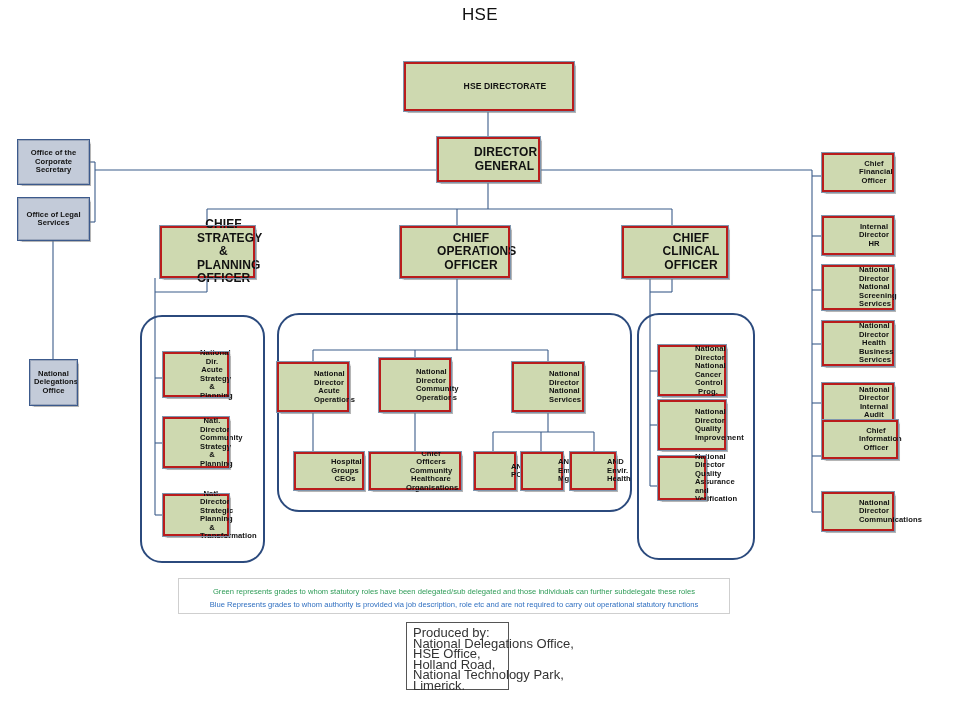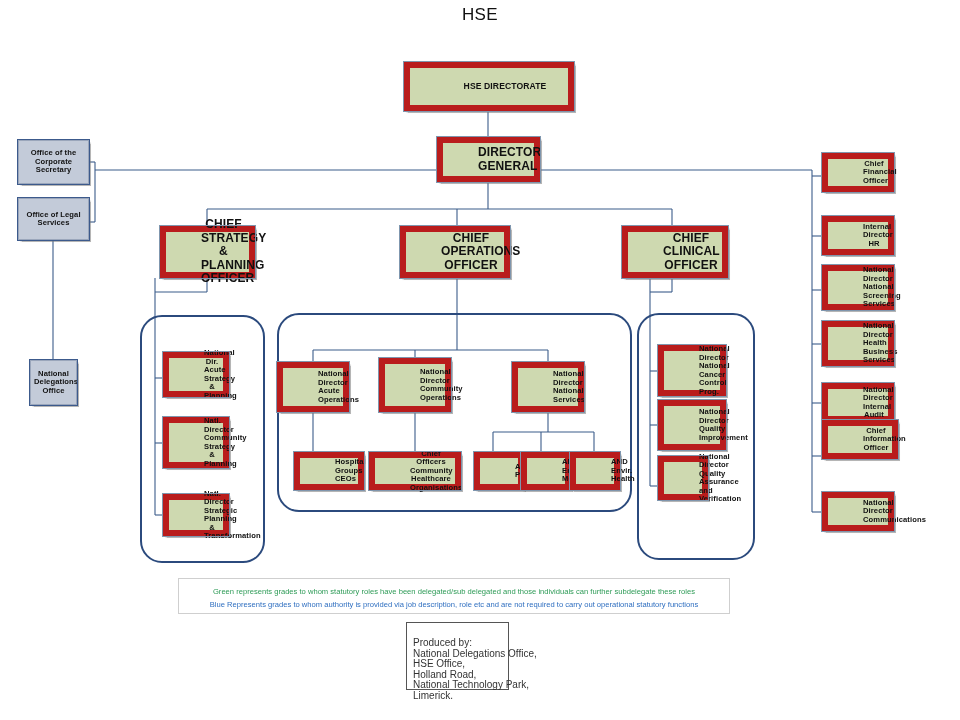--- a/index.html
+++ b/index.html
@@ -9,38 +9,38 @@
 
   .title{position:absolute;left:0;top:4px;width:960px;text-align:center;
          font-size:17px;letter-spacing:.4px;color:#111;line-height:22px;}
 
   
   .node{position:absolute;box-sizing:border-box;display:flex;align-items:center;
         justify-content:center;text-align:center;padding:2px 3px;
         font-weight:bold;line-height:1.12;letter-spacing:.1px;
         box-shadow:1.5px 1.5px 1px rgba(120,120,120,.55);}
   .node span{display:block;width:100%;}
-  .green{background:#ced9b0;border:6px solid #b91c1c;outline:1px solid #7f96ae;outline-offset:0px;padding-left:35px;}
+  .green{background:#ced9b0;border:2px solid #b91c1c;outline:1px solid #7f96ae;outline-offset:0px;padding-left:35px;}
   .blue{background:#c3cbd9;border:1px solid #9aa6bb;outline:1px solid #3c5a8c;outline-offset:0px;}
   .f75{font-size:7.6px;}
   .f8{font-size:12px;}
   .f9{font-size:8.6px;}
 
   
   .group{position:absolute;box-sizing:border-box;border:2.5px solid #2b4a7d;
          border-radius:22px;background:transparent;}
 
   
   .legend{position:absolute;box-sizing:border-box;border:1px solid #cfcfcf;
           background:#ffffff;text-align:center;padding:6px 4px 4px;}
   .legend div{font-size:7.6px;line-height:13px;}
   .lg-green{color:#2e9b57;}
   .lg-blue{color:#2f6fc0;}
   .produced{position:absolute;box-sizing:border-box;border:1px solid #555;
-            background:#ffffff;padding:15px 6px;font-size:10px;line-height:10.5px;
+            background:#ffffff;padding:5px 6px;font-size:13px;line-height:10.5px;
             color:#333;text-align:left;}
   .produced div{white-space:nowrap;}
 
   svg.wires{position:absolute;left:0;top:0;width:960px;height:720px;
             pointer-events:none;}
   svg.wires line, svg.wires path{stroke:#3b5c8a;stroke-width:1.1;fill:none;}
 </style>
 </head>
 <body>
 

